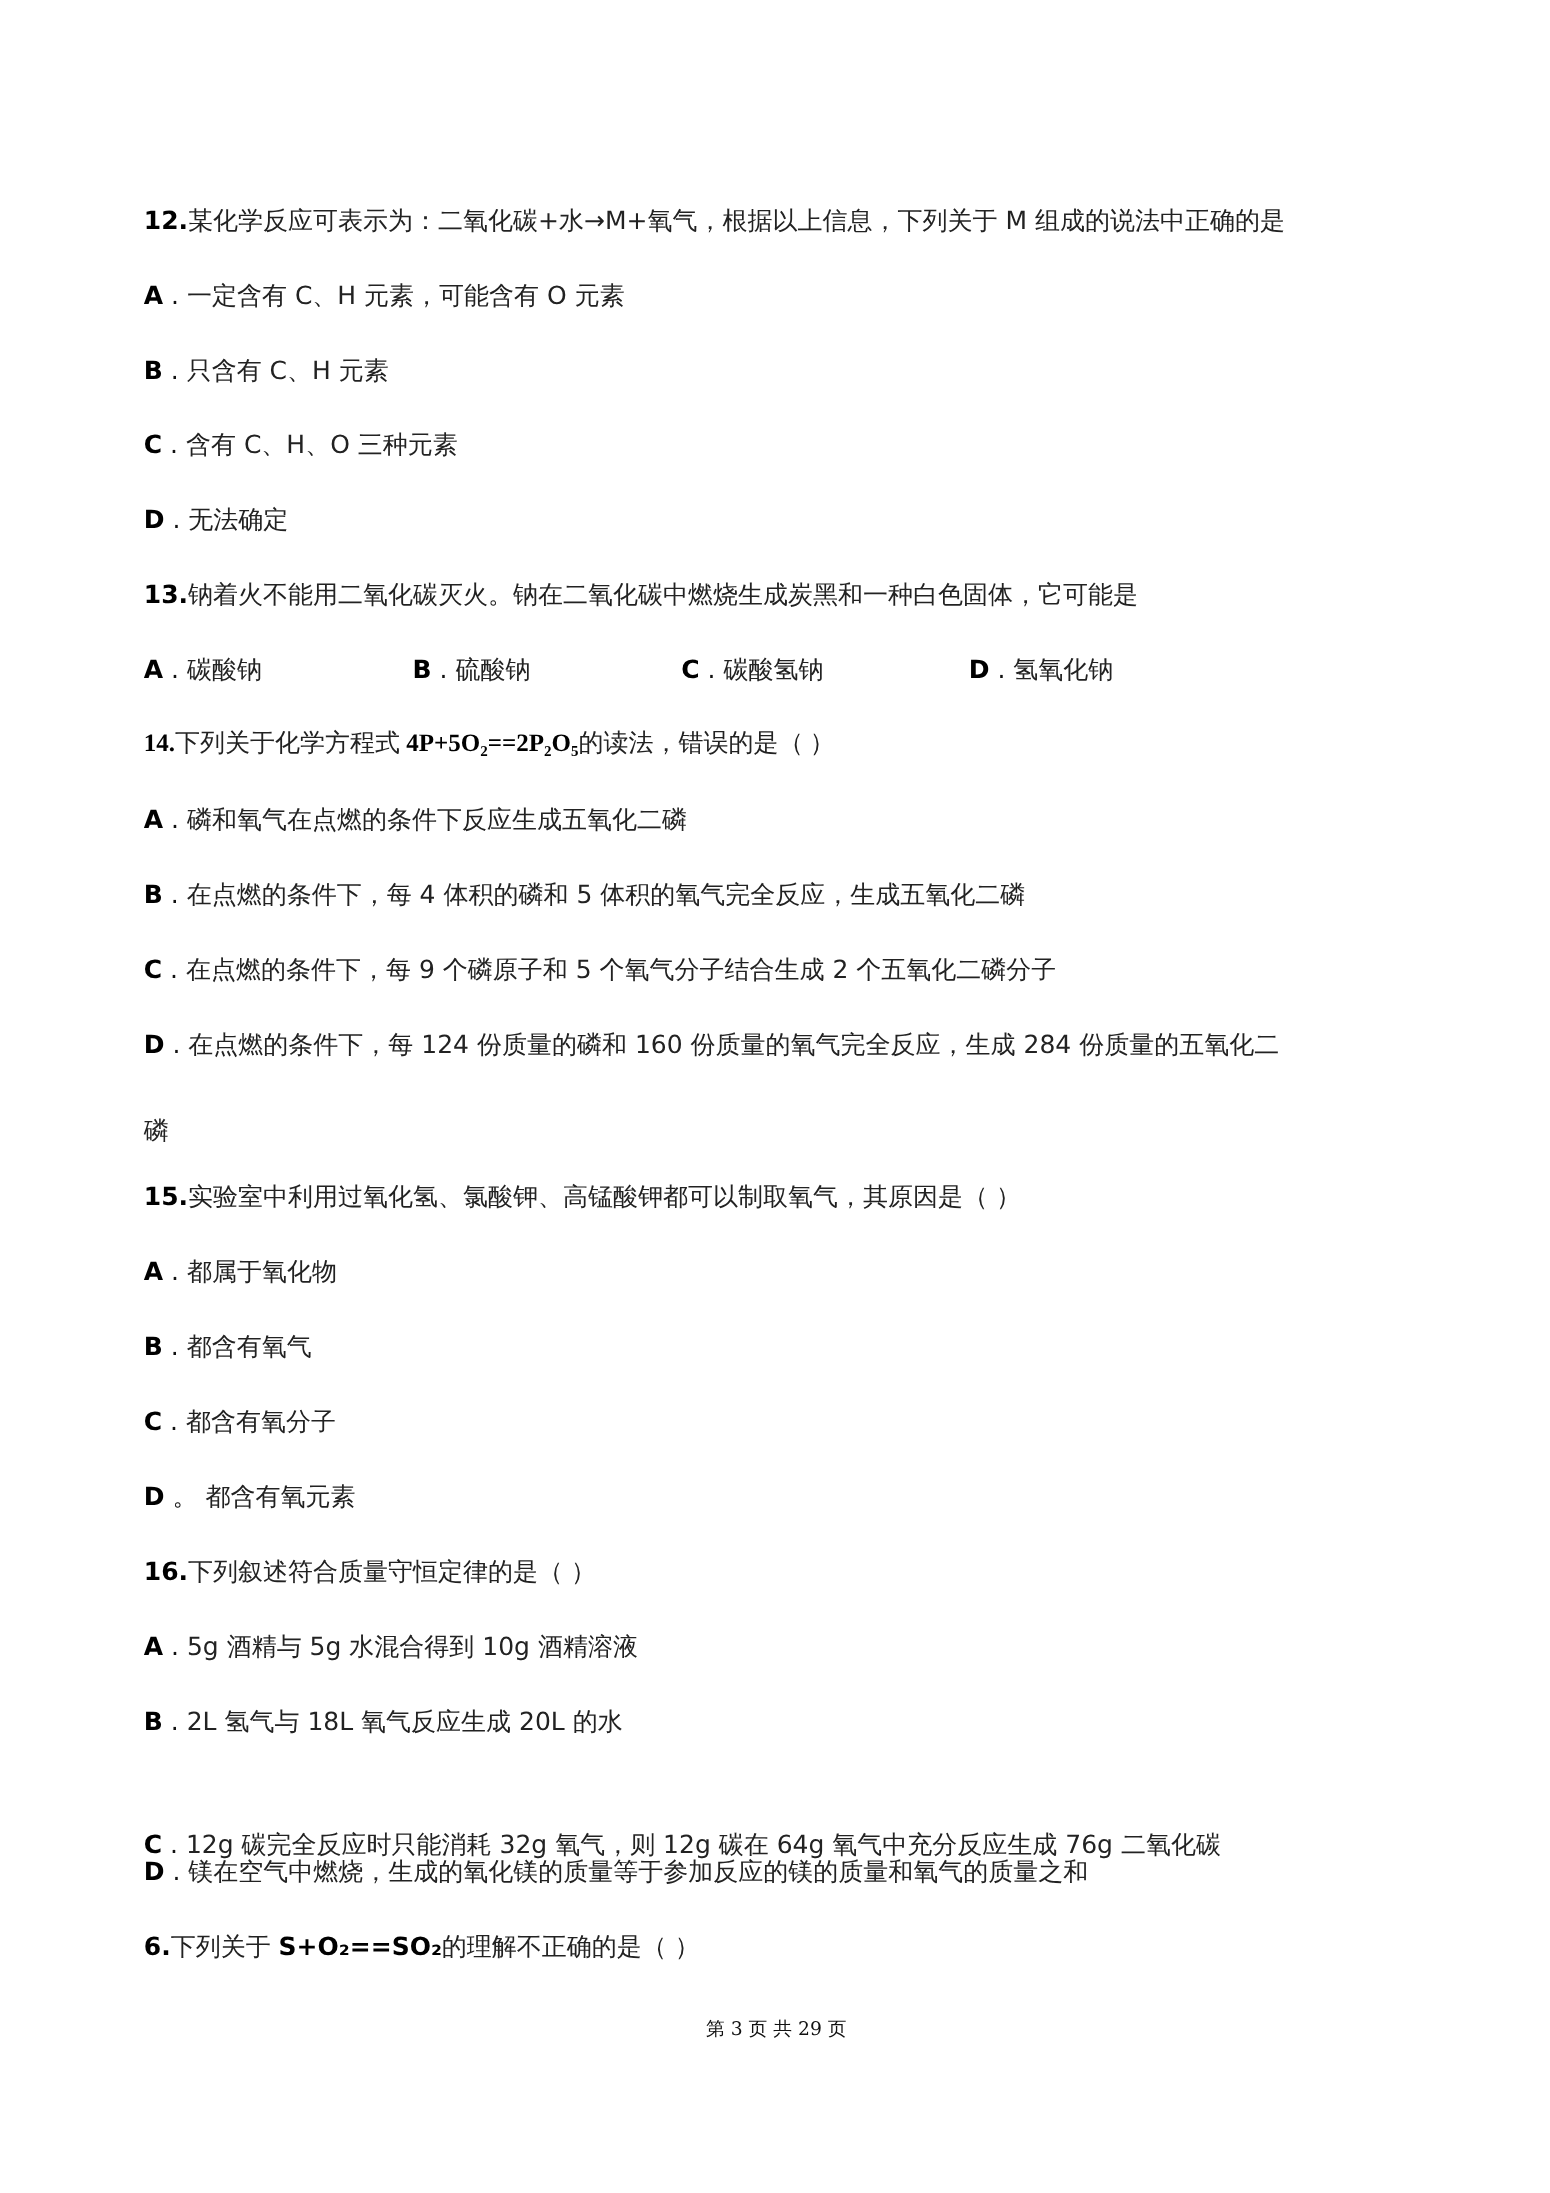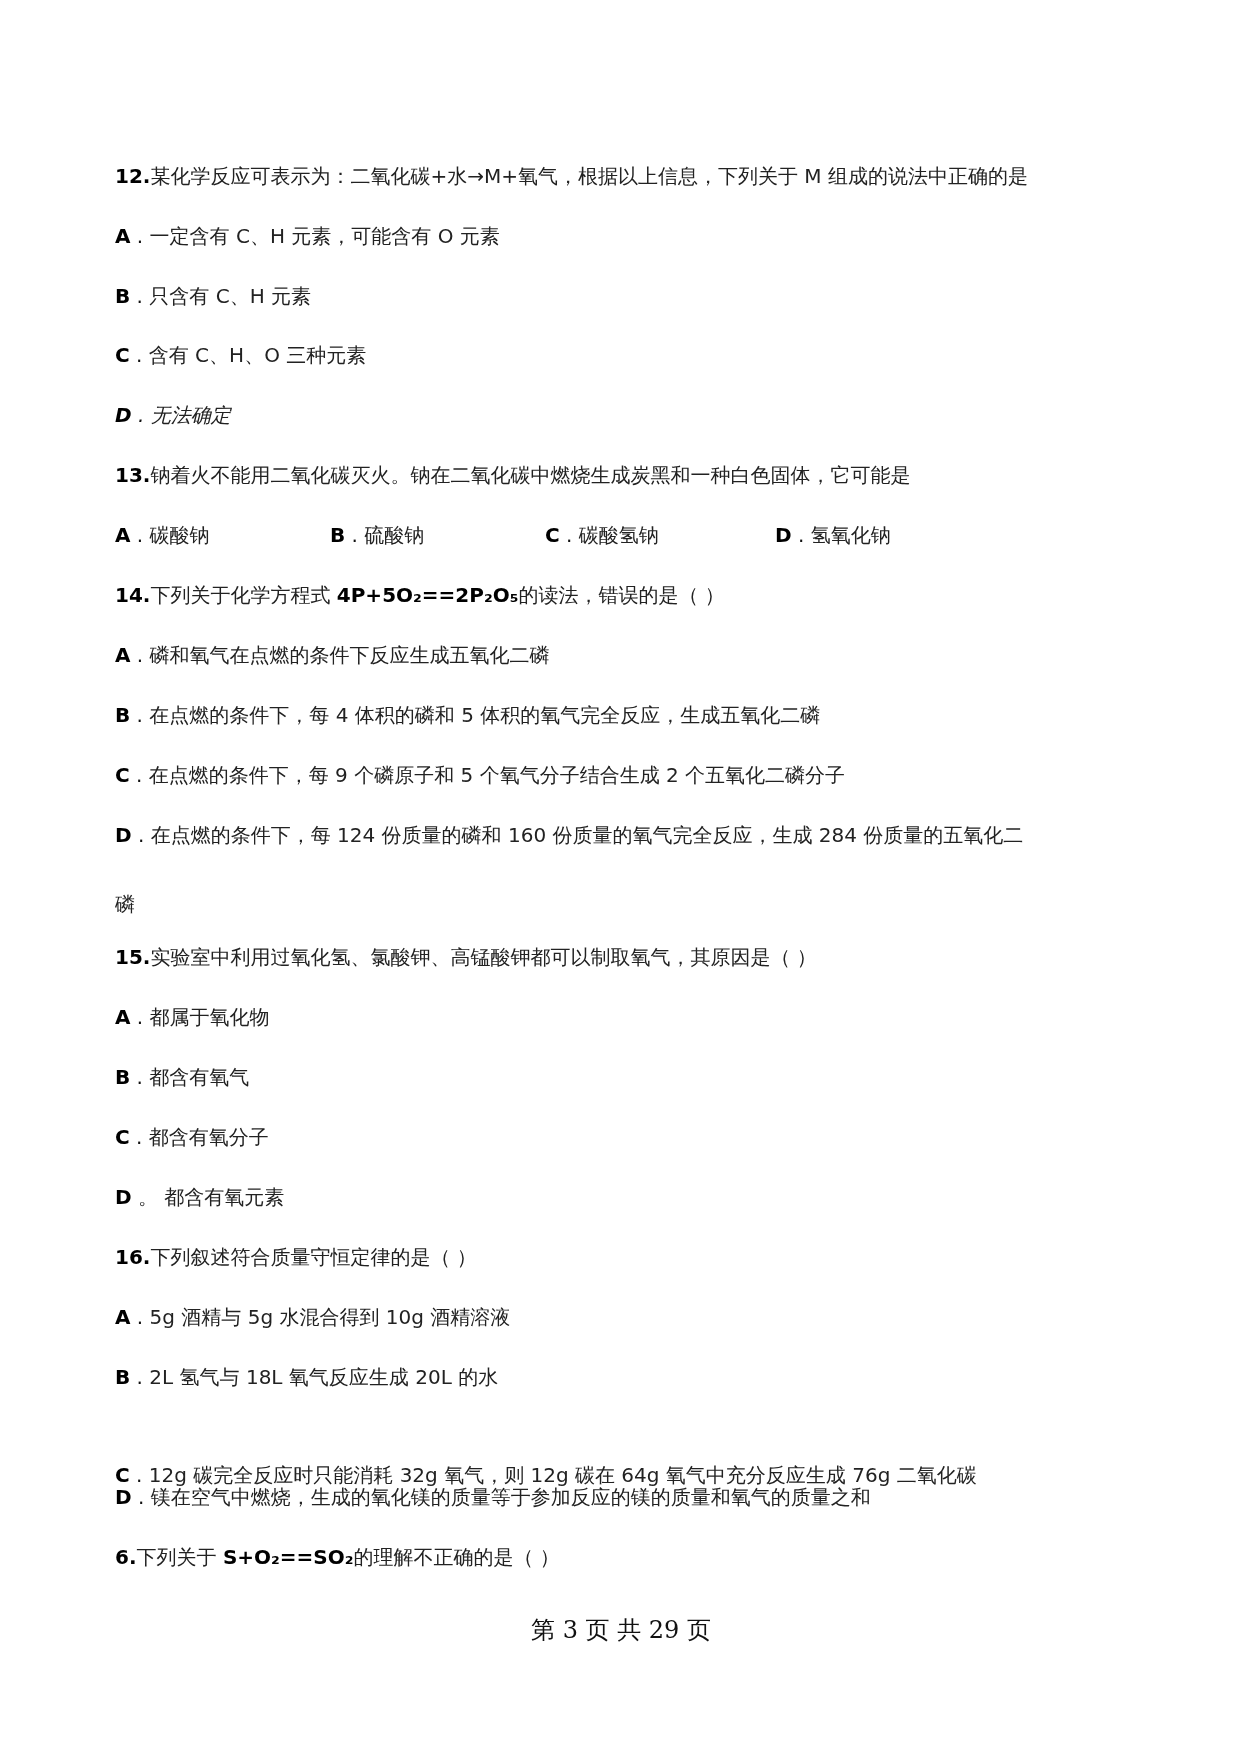--- a/index.html
+++ b/index.html
@@ -4,54 +4,54 @@
 <style>
   html, body { margin: 0; padding: 0; background: #ffffff; }
   body { width: 1240px; height: 1754px; position: relative; overflow: hidden;
          font-family: "DejaVu Sans", sans-serif; color: #111; }
   .page { position: absolute; left: 1px; top: 0; width: 1240px; height: 1754px; }
   .line { position: absolute; left: 114px; font-size: 20px; line-height: 28px; white-space: nowrap; }
   .cjk { color: #222; }
   .b { font-weight: bold; color: #000; }
   .opt-row .opt { position: absolute; top: 0; white-space: nowrap; }
   .footer { position: absolute; top: 1614px; left: 0; width: 1240px; text-align: center;
-            font-family: "DejaVu Serif", serif; font-size: 24px; color: #111; }
+            font-family: "DejaVu Serif", serif; font-size: 15px; color: #111; }
 </style>
 </head>
 <body>
 
 <div class="page">
 
   <div class="line" style="top:162px;">
     <span class="b">12.</span><span class="cjk">某化学反应可表示为：二氧化碳+水→M+氧气，根据以上信息，下列关于 M 组成的说法中正确的是</span>
   </div>
   <div class="line" style="top:222px;">
     <span class="b">A</span><span> . </span><span class="cjk">一定含有 C、H 元素，可能含有 O 元素</span>
   </div>
   <div class="line" style="top:282px;">
     <span class="b">B</span><span> . </span><span class="cjk">只含有 C、H 元素</span>
   </div>
   <div class="line" style="top:341px;">
     <span class="b">C</span><span> . </span><span class="cjk">含有 C、H、O 三种元素</span>
   </div>
-  <div class="line" style="top:401px;font-style:italic;">
+  <div class="line" style="top:401px;">
     <span class="b">D</span><span> . </span><span class="cjk">无法确定</span>
   </div>
 
   <div class="line" style="top:461px;">
     <span class="b">13.</span><span class="cjk">钠着火不能用二氧化碳灭火。钠在二氧化碳中燃烧生成炭黑和一种白色固体，它可能是</span>
   </div>
   <div class="line opt-row" style="top:521px; width:1000px; height:28px;">
     <span class="opt" style="left:0px;"><span class="b">A</span><span> . </span><span class="cjk">碳酸钠</span></span>
     <span class="opt" style="left:215px;"><span class="b">B</span><span> . </span><span class="cjk">硫酸钠</span></span>
     <span class="opt" style="left:430px;"><span class="b">C</span><span> . </span><span class="cjk">碳酸氢钠</span></span>
     <span class="opt" style="left:645px;margin-left:15px;"><span class="b">D</span><span> . </span><span class="cjk">氢氧化钠</span></span>
   </div>
 
-  <div class="line" style="top:581px;">
+  <div class="line" style="top:581px;font-family:Liberation Serif, serif;">
     <span class="b">14.</span><span class="cjk">下列关于化学方程式 </span><span class="b">4P+5O₂==2P₂O₅</span><span class="cjk">的读法，错误的是（ ）</span>
   </div>
   <div class="line" style="top:641px;">
     <span class="b">A</span><span> .  </span><span class="cjk">磷和氧气在点燃的条件下反应生成五氧化二磷</span>
   </div>
   <div class="line" style="top:701px;">
     <span class="b">B</span><span> .  </span><span class="cjk">在点燃的条件下，每 4 体积的磷和 5 体积的氧气完全反应，生成五氧化二磷</span>
   </div>
   <div class="line" style="top:761px;">
     <span class="b">C</span><span> .  </span><span class="cjk">在点燃的条件下，每 9 个磷原子和 5 个氧气分子结合生成 2 个五氧化二磷分子</span>

